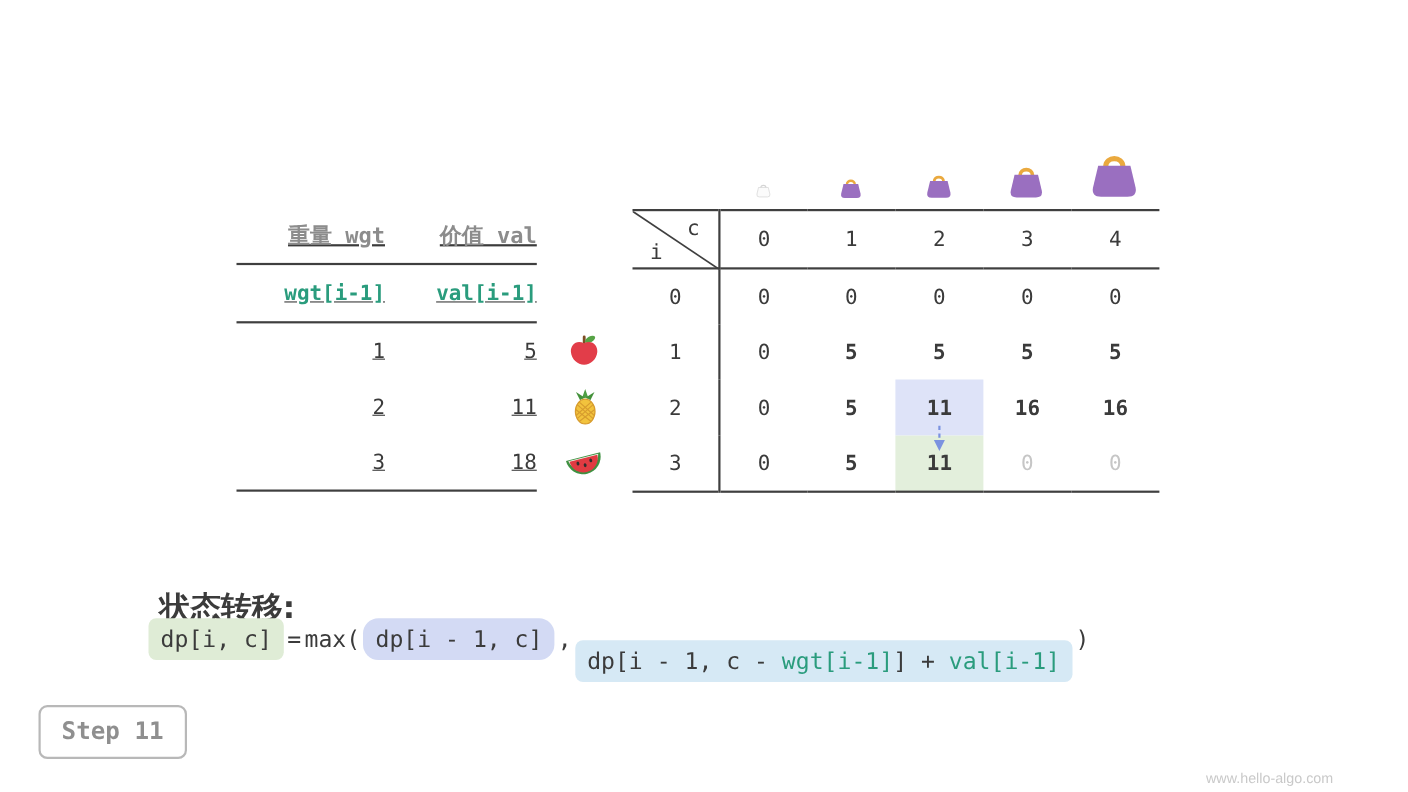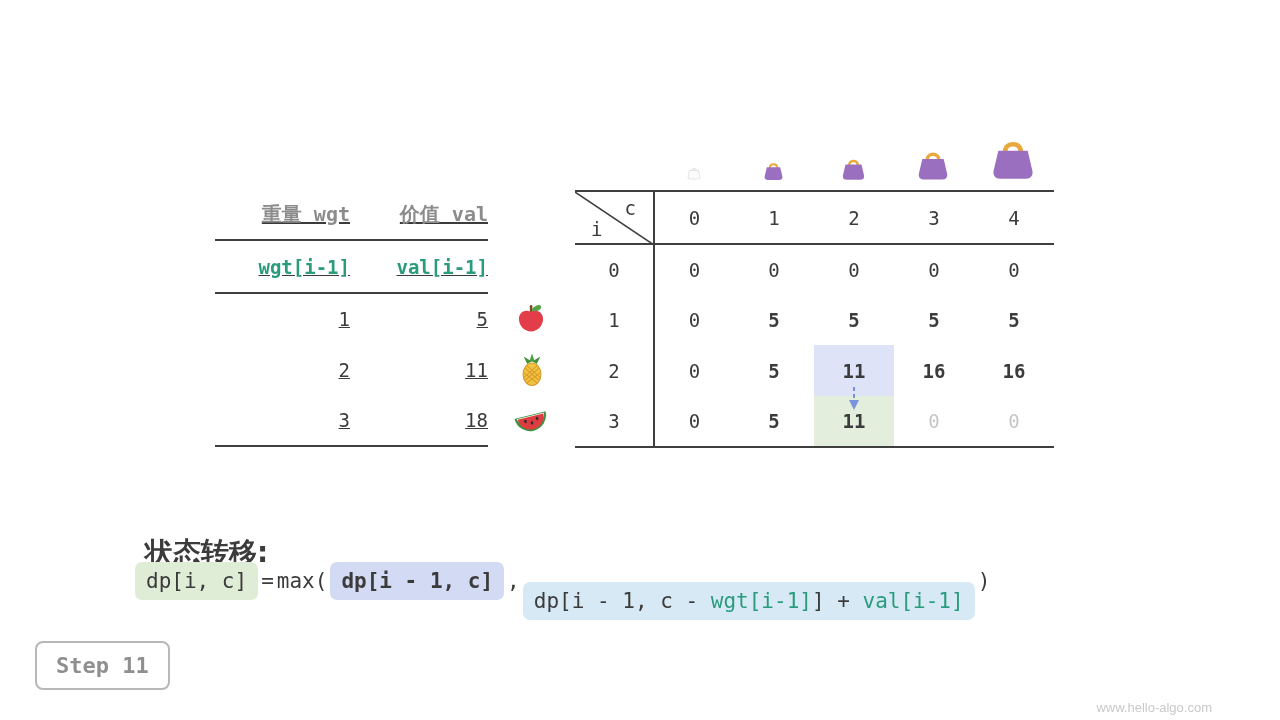--- a/index.html
+++ b/index.html
@@ -83,21 +83,21 @@
 
   
   .transition-label{position:absolute;left:145px;top:534px;font-size:28px;font-weight:bold;}
   .formula{
     position:absolute;left:135px;top:559px;height:44px;
     display:flex;align-items:center;gap:3px;font-size:21px;
     font-family:"DejaVu Sans Mono","Liberation Mono",monospace;white-space:pre;
   }
   .fbox{padding:7px 11px;border-radius:7px;}
   .fbox.g{background:var(--box-green);}
-  .fbox.l{background:var(--box-lavender);font-weight:bold;}
+  .fbox.l{background:var(--box-lavender);font-weight:normal;border-radius:14px;}
   .fbox.b{background:var(--box-blue);margin-top:40px;}
   .teal{color:var(--teal);}
 
   
   .step{
     position:absolute;left:35px;top:641px;background:#ffffff;
     border:2px solid var(--step-border);border-radius:8px;
     padding:10px 19px;font-size:22px;font-weight:bold;color:var(--step-text);
     font-family:"DejaVu Sans Mono","Liberation Mono",monospace;
   }

